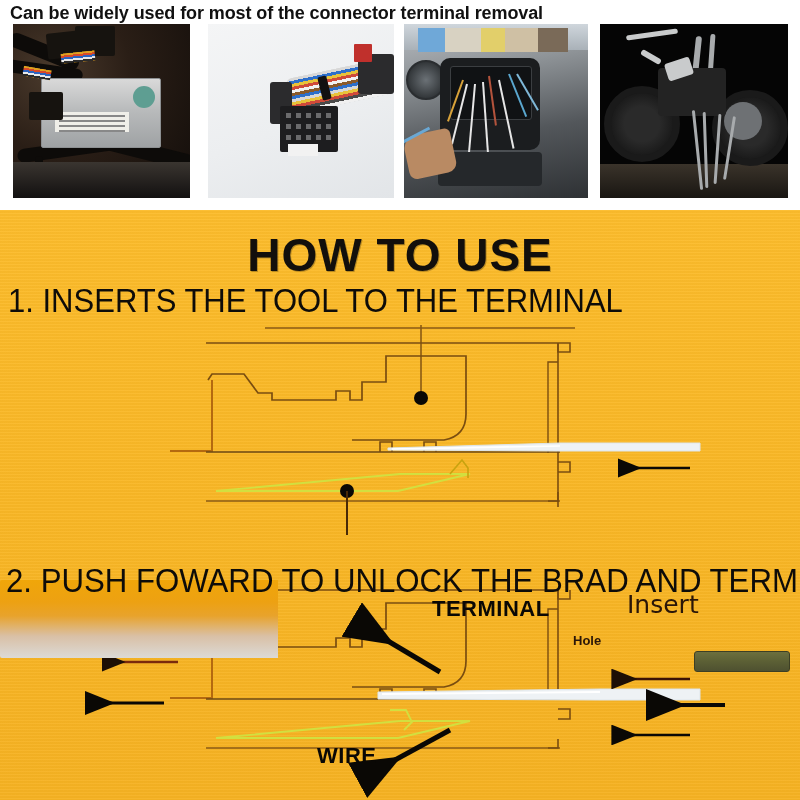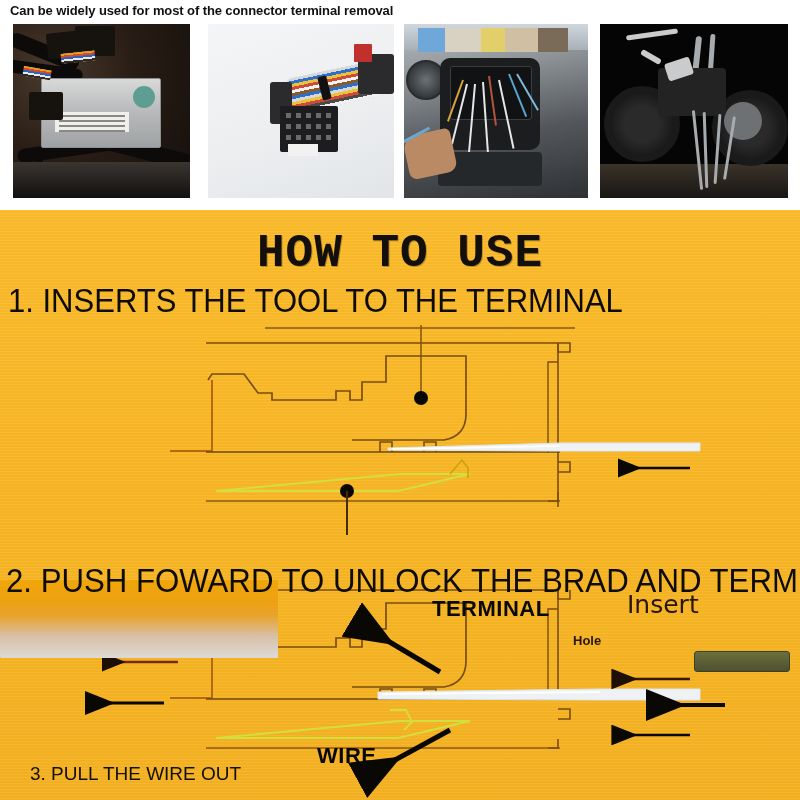--- a/index.html
+++ b/index.html
@@ -12,21 +12,21 @@
   }
   #root{position:relative;width:800px;height:800px;}
 
   
   .header-bar{
     position:absolute;left:0;top:0;width:800px;height:24px;
     background:#ffffff;
   }
   .header-text{
     position:absolute;left:10px;top:3px;
-    font-size:13px;font-weight:bold;color:#111111;
+    font-size:18px;font-weight:bold;color:#111111;
     font-family:"Liberation Sans", sans-serif;
     letter-spacing:-0.1px;
     white-space:nowrap;
   }
 
   
   .photo-strip{
     position:absolute;left:0;top:24px;width:800px;height:186px;
     background:#ffffff;
   }
@@ -109,21 +109,21 @@
     background:
       repeating-linear-gradient(180deg,
         rgba(255,255,255,0.045) 0px, rgba(255,255,255,0.045) 1px,
         rgba(0,0,0,0.020) 1px, rgba(0,0,0,0.020) 3px),
       linear-gradient(180deg,#fcbc2c 0%,#f9b726 50%,#f6b223 100%);
     overflow:hidden;
   }
 
   .title-how{
     position:absolute;left:0;top:18px;width:800px;text-align:center;
-    font-family:Liberation Mono, monospace;
+    font-family:Liberation Sans, sans-serif;
     font-size:46px;font-weight:bold;color:#120f0c;
     letter-spacing:1px;
     text-shadow:1px 1px 0 rgba(0,0,0,0.25);
   }
   .step1-head{
     position:absolute;left:8px;top:72px;
     font-family:"Liberation Sans", sans-serif;
     font-size:33px;color:#0e0c09;
     transform:scaleX(0.94);transform-origin:left center;
     white-space:nowrap;
@@ -383,16 +383,15 @@
 
     <div class="tool tool-a"></div>
 
     <div class="lbl lbl-terminal">TERMINAL</div>
     <div class="lbl lbl-bard">WIRE</div>
     <div class="lbl lbl-hole">Hole</div>
     <div class="lbl lbl-insert">Insert</div>
 
     <div class="step2-head">2. PUSH FOWARD TO UNLOCK THE BRAD AND TERMINAL</div>
 
-    <div class="step3-head">3. PULL THE WIRE OUT</div>
   </div>
 
 </div>
 
 </body></html>

